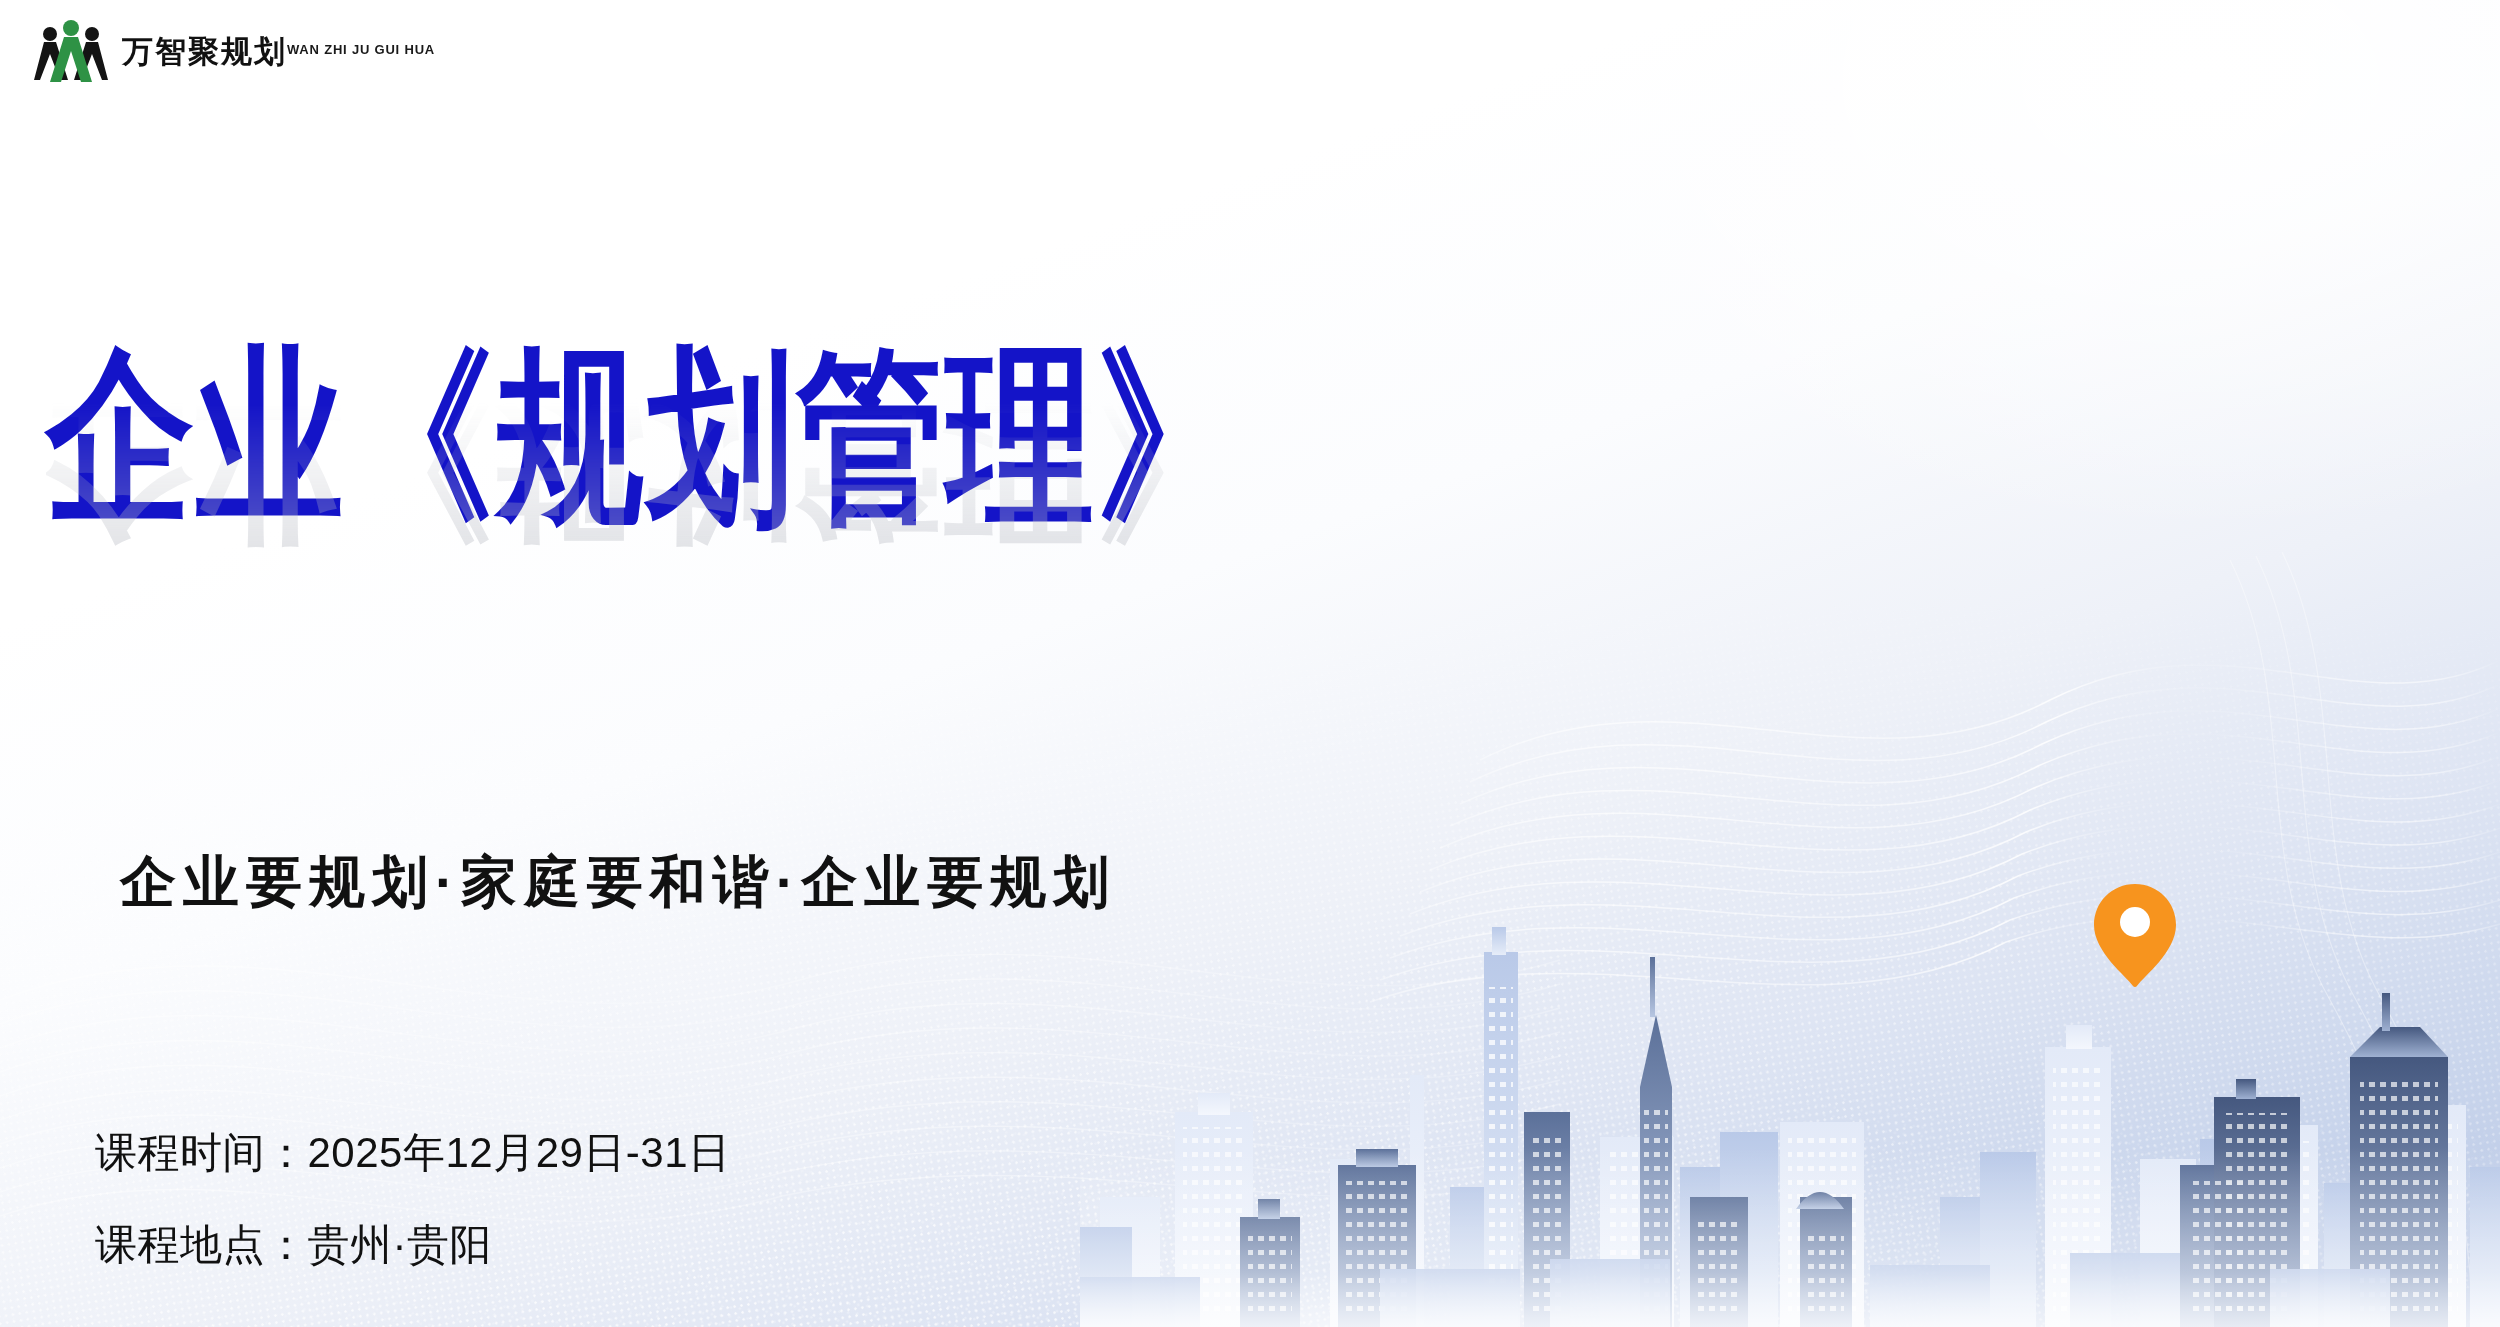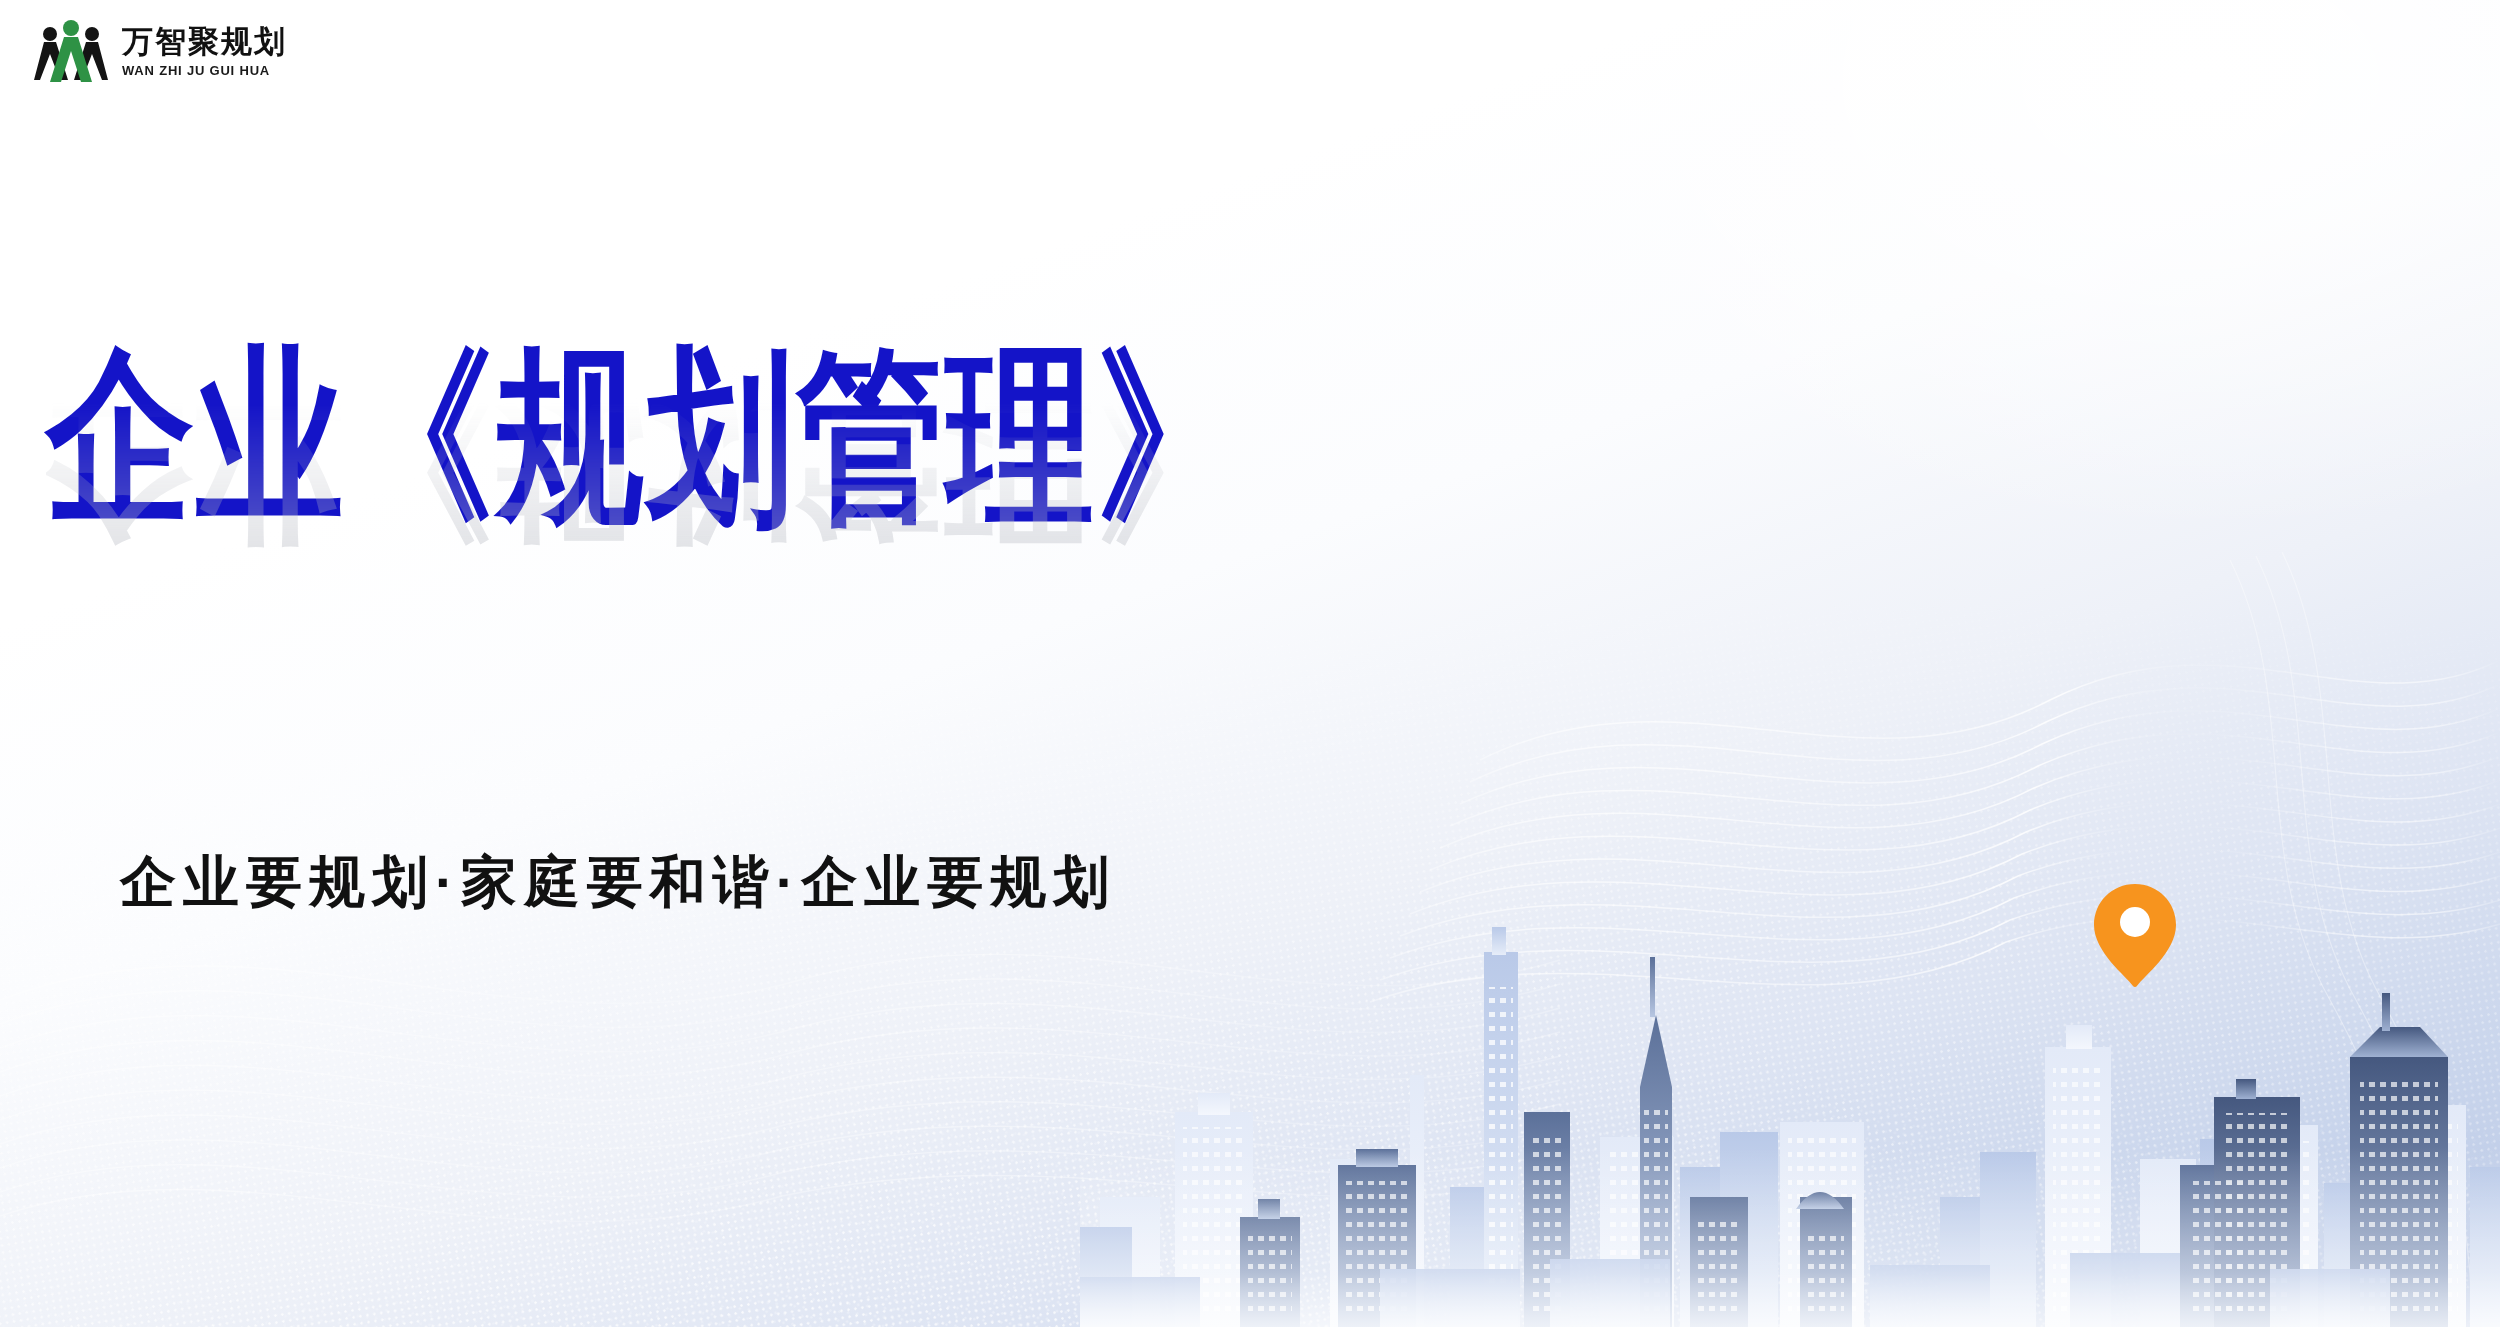--- a/index.html
+++ b/index.html
@@ -36,21 +36,21 @@
     top:52%;left:-10%;transform:rotate(7deg);background-size:9px 9px;opacity:.55;
     -webkit-mask-image:radial-gradient(110% 80% at 70% 80%, #000 5%, rgba(0,0,0,0) 72%);
             mask-image:radial-gradient(110% 80% at 70% 80%, #000 5%, rgba(0,0,0,0) 72%);
   }
   
   .waves{position:absolute;inset:0;pointer-events:none;}
   .waves svg{position:absolute;width:100%;height:100%;}
   
   .logo{position:absolute;left:34px;top:18px;display:flex;align-items:center;gap:14px;}
   .logo-mark{width:74px;height:66px;display:block;}
-  .logo-text{display:flex;flex-direction:column;line-height:1;}
+  .logo-text{display:flex;flex-direction:row;line-height:1;}
   .logo-cn{
     font-family:"Liberation Serif","DejaVu Serif",serif;
     font-size:31px;font-weight:700;color:#111;letter-spacing:2px;
   }
   .logo-en{
     font-size:13px;font-weight:700;color:#1a1a1a;letter-spacing:.8px;margin-top:7px;
   }
   
   .title-wrap{position:absolute;left:46px;top:342px;width:1560px;height:300px;}
   .title{
@@ -307,14 +307,18 @@
 
   <div class="loc-block">
     <span class="pin">
       <svg width="86" height="110" viewBox="0 0 86 110" xmlns="http://www.w3.org/2000/svg">
         <path d="M43,4 C20,4 2,22 2,45 C2,72 34,96 41,106 a2.4,2.4 0 0 0 4,0 C52,96 84,72 84,45 C84,22 66,4 43,4 Z" fill="#F7941E"></path>
         <circle cx="43" cy="42" r="15" fill="#ffffff"></circle>
       </svg>
     </span>
   </div>
 
+  <div class="course-info">
+    <div class="course-row">课程时间：2025年12月29日-31日</div>
+    <div class="course-row">课程地点：贵州·贵阳</div>
+  </div>
 
 </div>
 
 </body></html>

